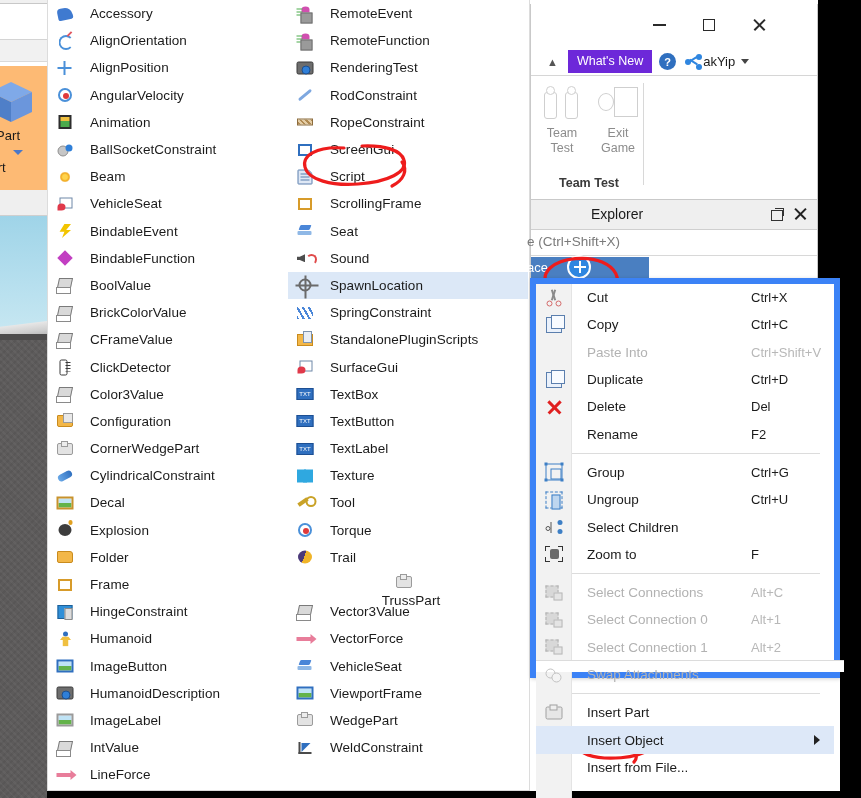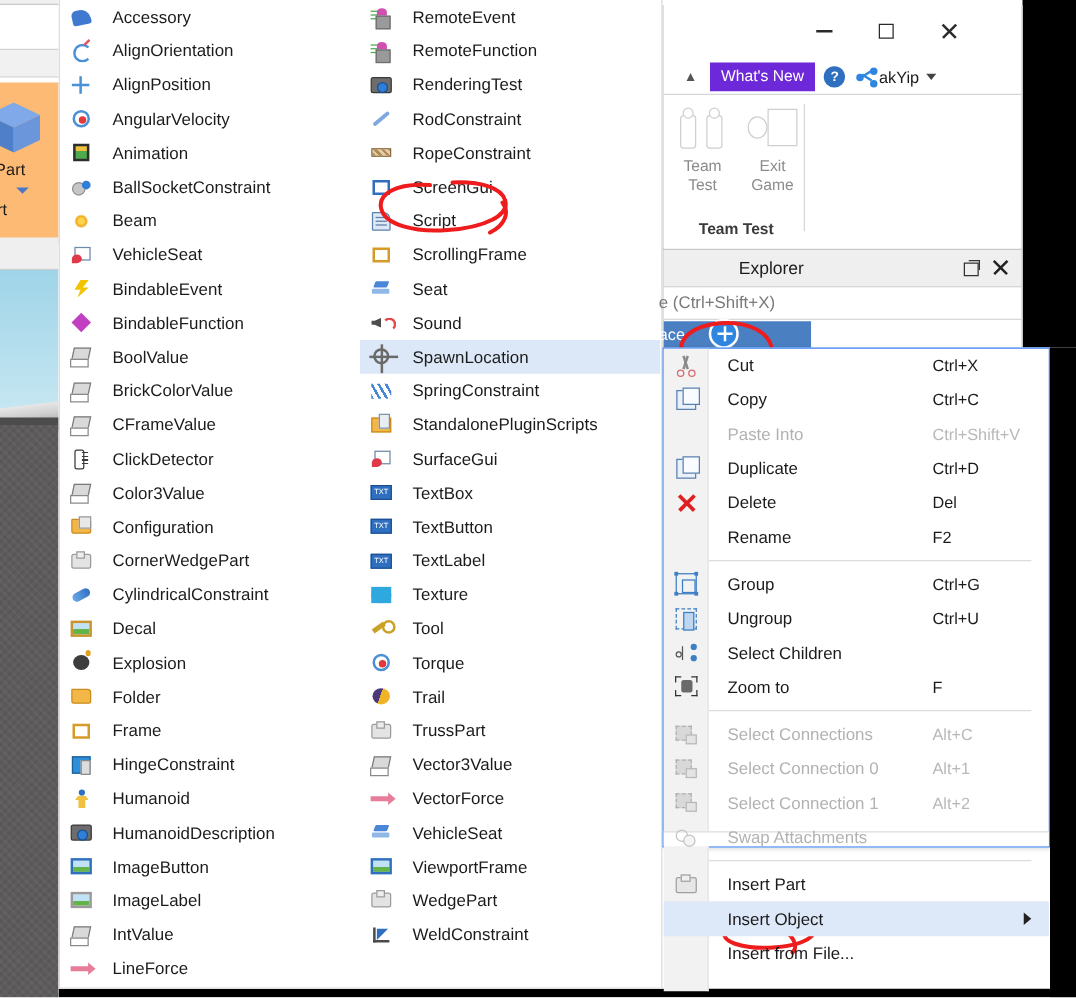--- a/index.html
+++ b/index.html
@@ -242,21 +242,21 @@
     background:#2f86e0; border:2px solid #fff;
   }
   .exp-plus:before{content:'';position:absolute;left:5px;top:9px;width:12px;height:2.4px;background:#fff;}
   .exp-plus:after{content:'';position:absolute;left:9.8px;top:4px;width:2.4px;height:12px;background:#fff;}
   .exp-rowrest { position:absolute; left:118px; top:57px; width:168px; height:22px; background:#fff; border-bottom:1px solid #e2e2e2; }
   .exp-row2 { position:absolute; left:0; top:79px; width:286px; height:21px; background:#fff; }
 
   
   #ctxmenu {
     position:absolute; left:530px; top:278px; width:310px; height:400px;
-    background:#ffffff; border:1px solid #3b82f6; box-shadow:1px 1px 4px rgba(0,0,0,.18);
+    background:#ffffff; border:6px solid #3b82f6; box-shadow:1px 1px 4px rgba(0,0,0,.18);
   }
   .ctx-gutter { position:absolute; left:0; top:0; width:36px; height:514px; background:#f2f2f2; border-right:1px solid #e4e4e4; }
   .ctx-item {
     position:relative; height:27.3px; display:flex; align-items:center;
     padding-left:0; white-space:nowrap; z-index:2;
   }
   .ctx-item.hl { background:#dde8f8; }
   .ctx-ico { width:36px; height:24px; position:relative; flex:0 0 36px; }
   .ctx-label { font-size:13.5px; color:#1b1b1b; margin-left:15px; }
   .ctx-item.disabled .ctx-label { color:#b2b2b2; }
@@ -481,29 +481,29 @@
           <span class="picker-label">HingeConstraint</span>
         </div>
         <div class="picker-row" style="height: 27.2px;">
           <span class="picker-ico">
             <span class="ic ic-person"></span>
           </span>
           <span class="picker-label">Humanoid</span>
         </div>
         <div class="picker-row" style="height: 27.2px;">
           <span class="picker-ico">
+            <span class="ic ic-img"></span>
+          </span>
+          <span class="picker-label">ImageButton</span>
+        </div>
+        <div class="picker-row" style="height: 27.2px;">
+          <span class="picker-ico">
             <span class="ic ic-cam"></span>
           </span>
           <span class="picker-label">HumanoidDescription</span>
-        </div>
-        <div class="picker-row" style="height: 27.2px;">
-          <span class="picker-ico">
-            <span class="ic ic-img"></span>
-          </span>
-          <span class="picker-label">ImageButton</span>
         </div>
         <div class="picker-row" style="height: 27.2px;">
           <span class="picker-ico">
             <span class="ic ic-img grey"></span>
           </span>
           <span class="picker-label">ImageLabel</span>
         </div>
         <div class="picker-row" style="height: 27.2px;">
           <span class="picker-ico">
             <span class="ic ic-value"></span>
@@ -642,21 +642,21 @@
             <span class="ic ic-ring"></span>
           </span>
           <span class="picker-label">Torque</span>
         </div>
         <div class="picker-row" style="height: 27.2px;">
           <span class="picker-ico">
             <span class="ic ic-trail"></span>
           </span>
           <span class="picker-label">Trail</span>
         </div>
-        <div class="picker-row" style="height: 27.2px;">
+        <div class="picker-row" style="height: 27.2px; flex-direction: column;">
           <span class="picker-ico">
             <span class="ic ic-truss"></span>
           </span>
           <span class="picker-label">TrussPart</span>
         </div>
         <div class="picker-row" style="height: 27.2px;">
           <span class="picker-ico">
             <span class="ic ic-value"></span>
           </span>
           <span class="picker-label">Vector3Value</span>

